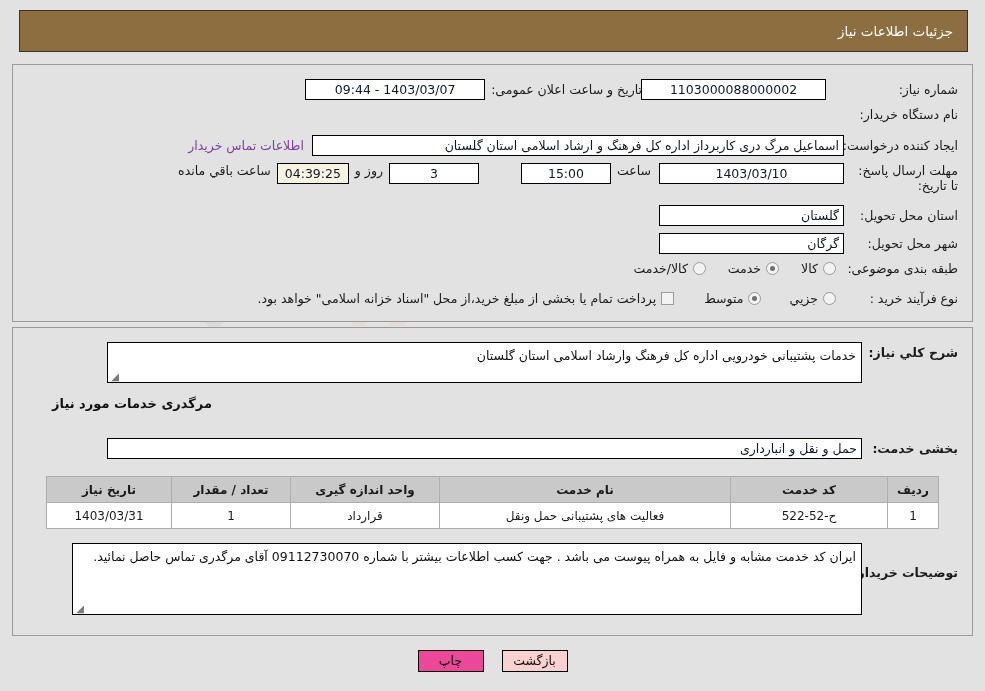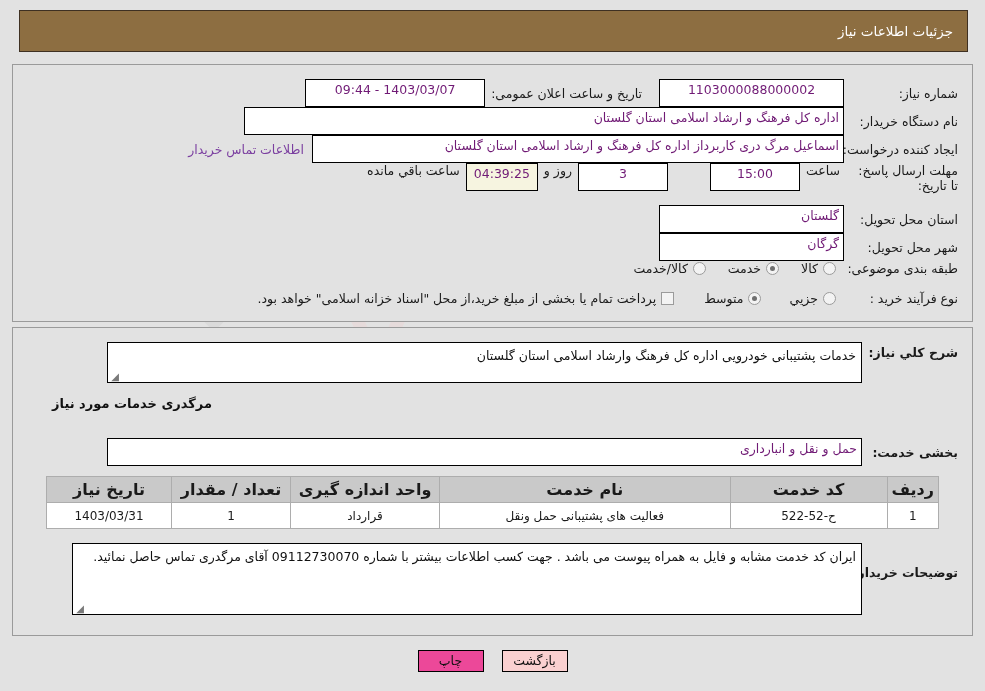--- a/index.html
+++ b/index.html
@@ -105,22 +105,22 @@
     color: #1a1a1a;
     text-align: right;
     white-space: nowrap;
   }
   .lbl-b { font-weight: bold; }
   .fld {
     box-sizing: border-box;
     border: 1px solid #000;
     background: #ffffff;
     font-size: 12.5px;
-    color: #701a75;
-    height: 28px;
+    color: #0f172a;
+    height: 21px;
     line-height: 19px;
     padding: 0 4px;
     white-space: nowrap;
     overflow: hidden;
     direction: rtl;
   }
   .fld.center { text-align: center; }
   .fld.right  { text-align: right; }
   .fld.cream  { background: #f6f4e0; }
   .link {
@@ -200,21 +200,21 @@
     left:46px; top:476px;
     width:893px;
     border-collapse:collapse;
     direction:rtl;
     z-index:2;
     background:#fff;
   }
   table.items th {
     background:#c9c9c9;
     border:1px solid #adadad;
-    font-size:16px;
+    font-size:12px;
     font-weight:bold;
     color:#1a1a1a;
     height:25px;
     padding:0 4px;
     text-align:center;
     white-space:nowrap;
   }
   table.items td {
     background:#ffffff;
     border:1px solid #adadad;
@@ -268,40 +268,40 @@
   </div>
 
   <div class="titlebar">
     <span class="title">جزئیات اطلاعات نیاز</span>
   </div>
 
   <div class="panel" id="panel-top">
 
     <div class="row" style="right:14px; top:14px;">
       <span class="lbl" style="width:110px;">شماره نیاز:</span>
-      <span class="fld center" style="width:185px; margin-right:4px;">1103000088000002</span>
+      <span class="fld center" style="width:185px; margin-right:22px;">1103000088000002</span>
     </div>
     <div class="row" style="right:330px; top:14px;">
       <span class="lbl" style="white-space:nowrap;">تاریخ و ساعت اعلان عمومی:</span>
       <span class="fld center" style="width:180px; margin-right:6px;">1403/03/07 - 09:44</span>
     </div>
 
     <div class="row" style="right:14px; top:42px;">
       <span class="lbl" style="width:110px;">نام دستگاه خریدار:</span>
-      <span class="fld right" style="width:600px; margin-right:4px;">اداره کل فرهنگ و ارشاد اسلامی استان گلستان</span>
     </div>
 
     <div class="row" style="right:14px; top:70px;">
       <span class="lbl" style="width:110px;">ایجاد کننده درخواست:</span>
       <span class="fld right" style="width:532px; margin-right:4px;">اسماعیل مرگ دری کاربرداز اداره کل فرهنگ و ارشاد اسلامی استان گلستان</span>
       <span class="link" style="margin-right:8px;">اطلاعات تماس خریدار</span>
     </div>
 
     <div class="row" style="right:14px; top:98px; align-items:flex-start;">
       <span class="lbl" style="width:110px; line-height:15px; white-space:normal;">مهلت ارسال پاسخ: تا تاریخ:</span>
+      <span class="fld center" style="width:185px; margin-right:4px;">1403/03/10</span>
       <span class="lbl" style="margin-right:8px;">ساعت</span>
       <span class="fld center" style="width:90px; margin-right:6px;">15:00</span>
       <span class="fld center" style="width:90px; margin-right:42px;">3</span>
       <span class="lbl" style="margin-right:6px;">روز و</span>
       <span class="fld center cream" style="width:72px; margin-right:6px;">04:39:25</span>
       <span class="lbl" style="margin-right:6px;">ساعت باقي مانده</span>
     </div>
 
     <div class="row" style="right:14px; top:140px;">
       <span class="lbl" style="width:110px;">استان محل تحویل:</span>

